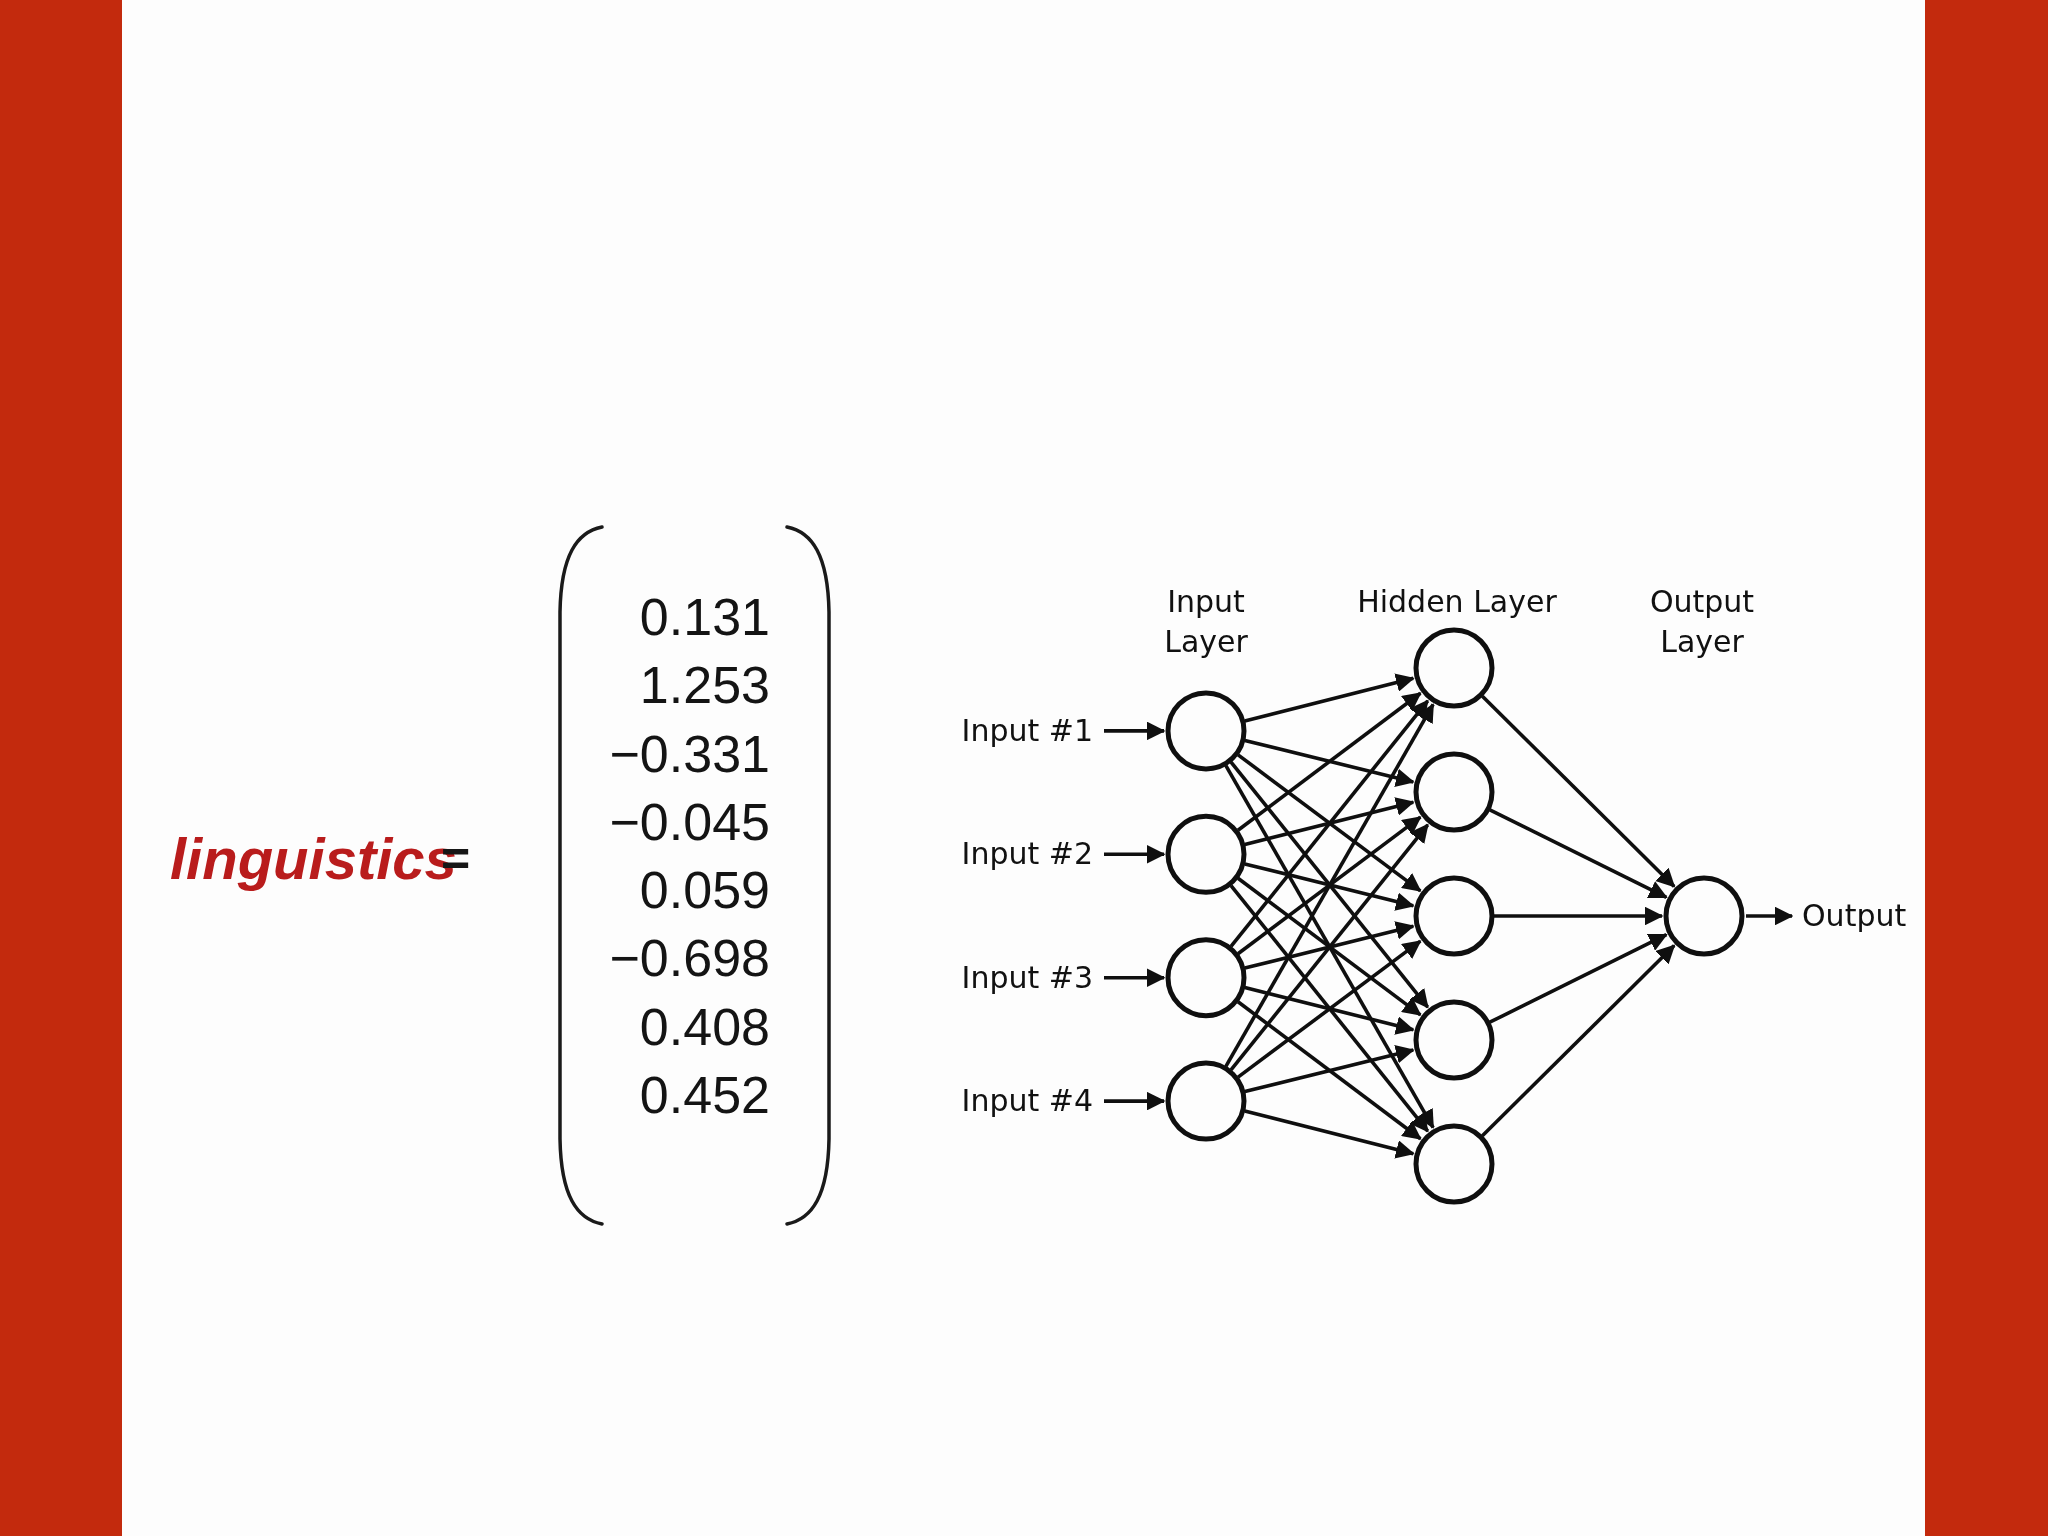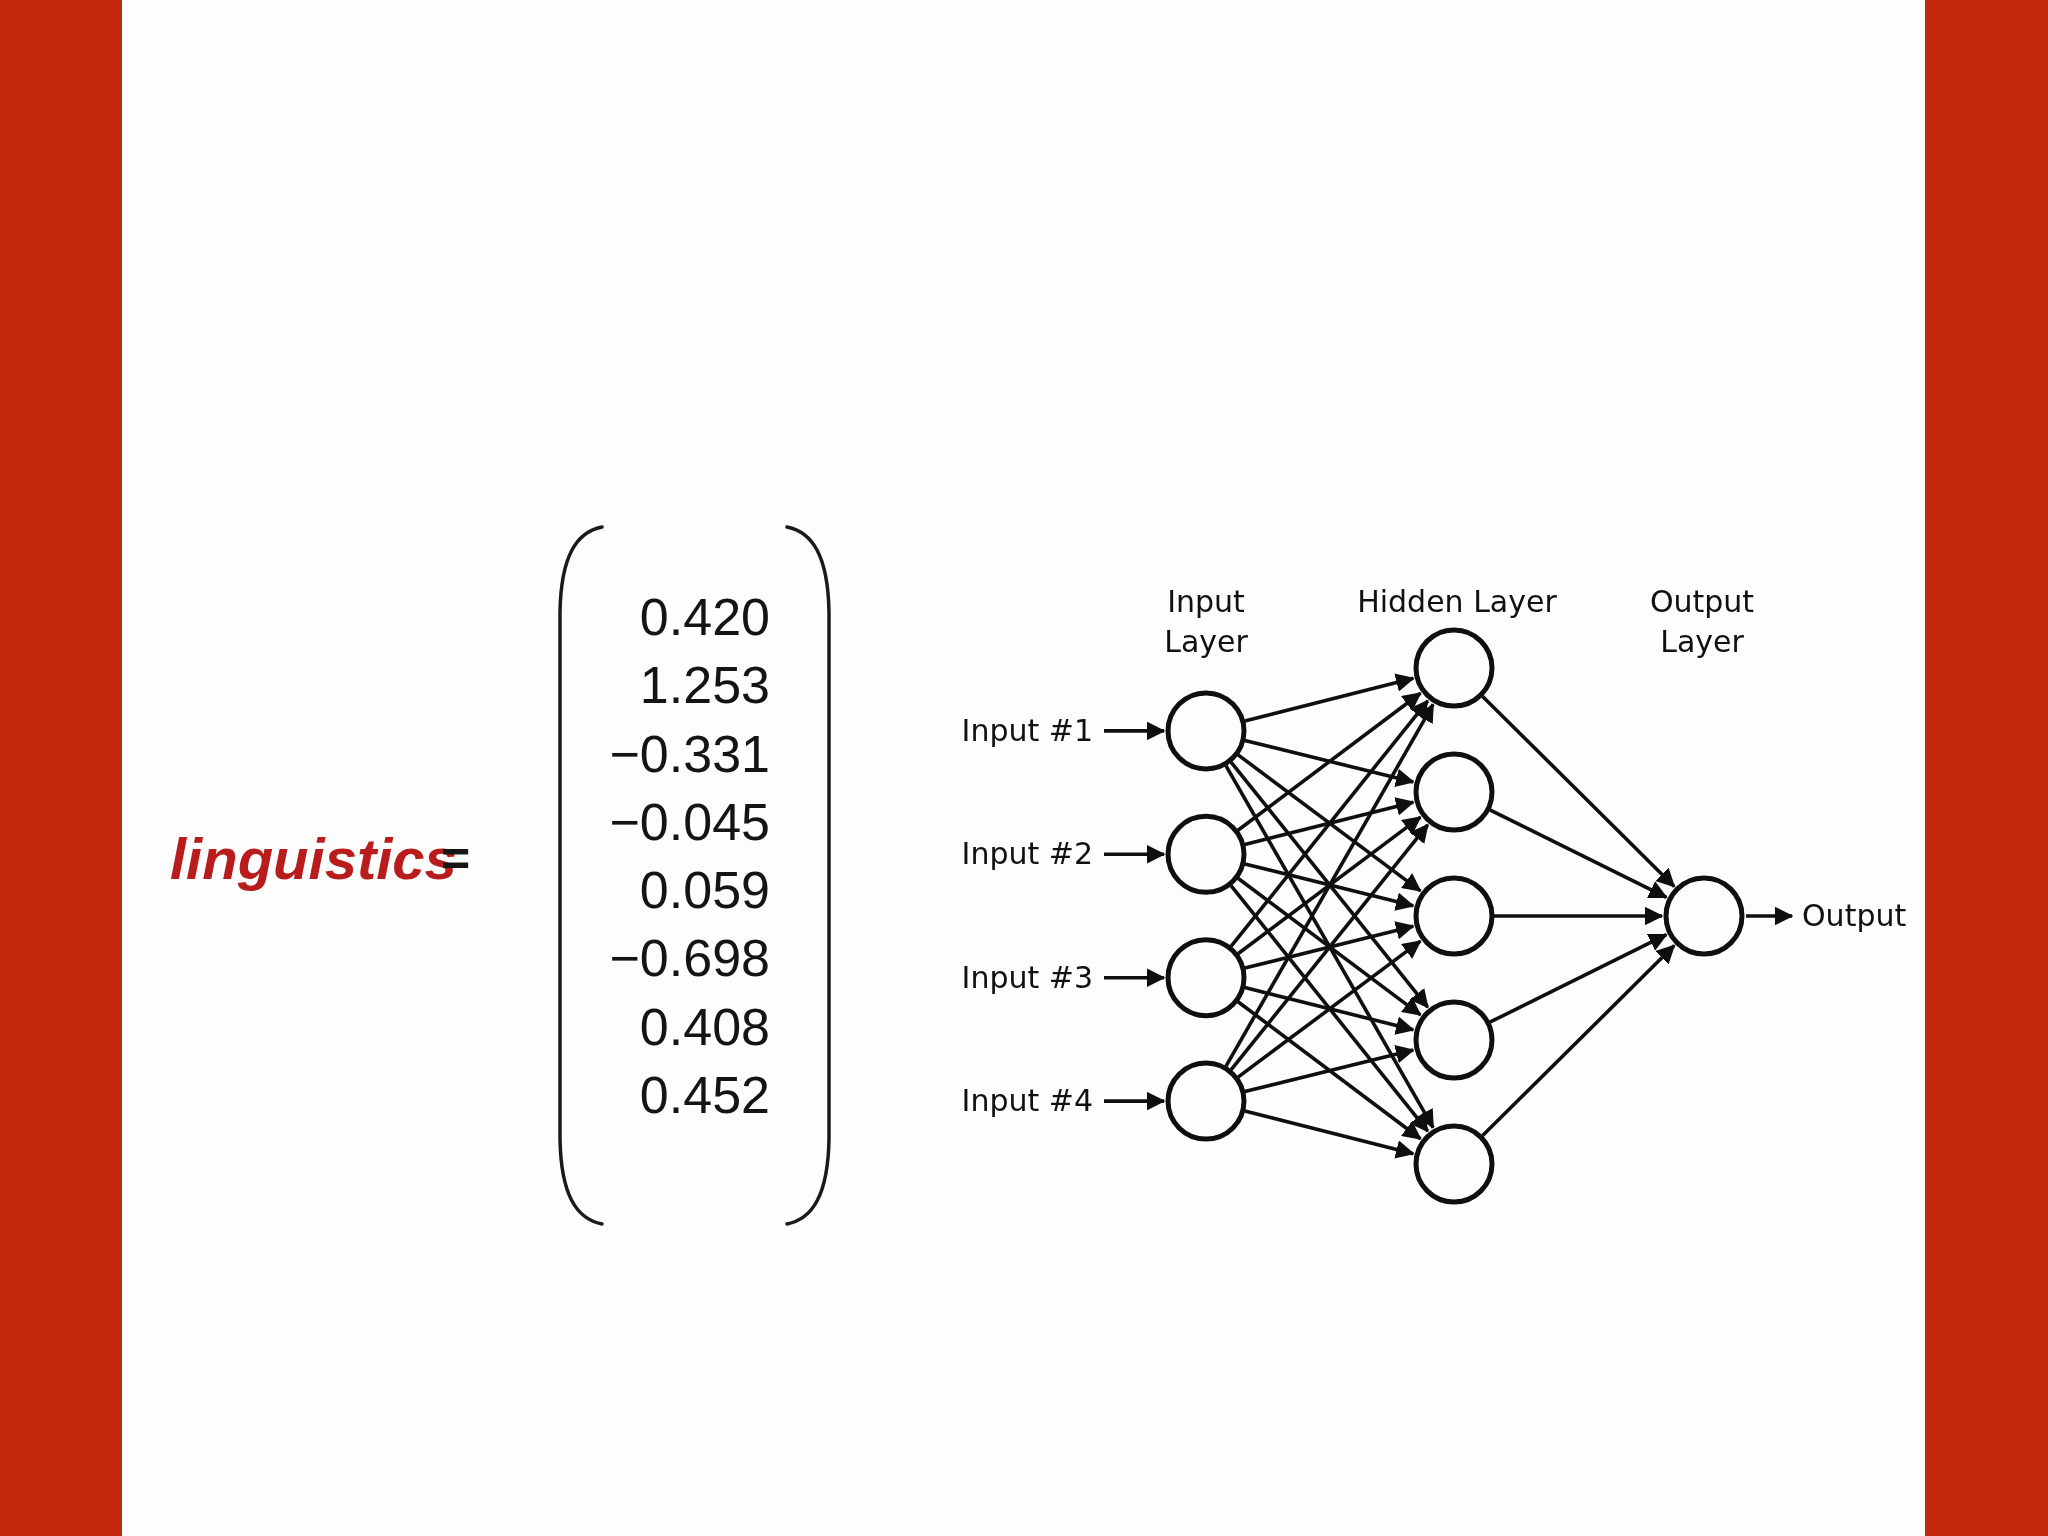--- a/index.html
+++ b/index.html
@@ -53,21 +53,21 @@
   <div>
     <span class="eq-word" style="color: #b91c1c;">linguistics</span>
     <span class="eq-equals">=</span>
 
     <div class="vector">
       <svg width="277" height="703" viewBox="0 0 277 703">
         <path d="M 46,3 C 21,8 5,31 4,88 L 4,615 C 5,672 21,695 46,700" fill="none" stroke="#1a1a1a" stroke-width="3.5" stroke-linecap="round"></path>
         <path d="M 231,3 C 256,8 272,31 273,88 L 273,615 C 272,672 256,695 231,700" fill="none" stroke="#1a1a1a" stroke-width="3.5" stroke-linecap="round"></path>
       </svg>
       <div class="vector-values">
-          <div>0.420</div>
+          <div>0.131</div>
           <div>1.253</div>
           <div>−0.331</div>
           <div>−0.045</div>
           <div>0.059</div>
           <div>−0.698</div>
           <div>0.408</div>
           <div>0.452</div>
         </div>
     </div>
   </div>

